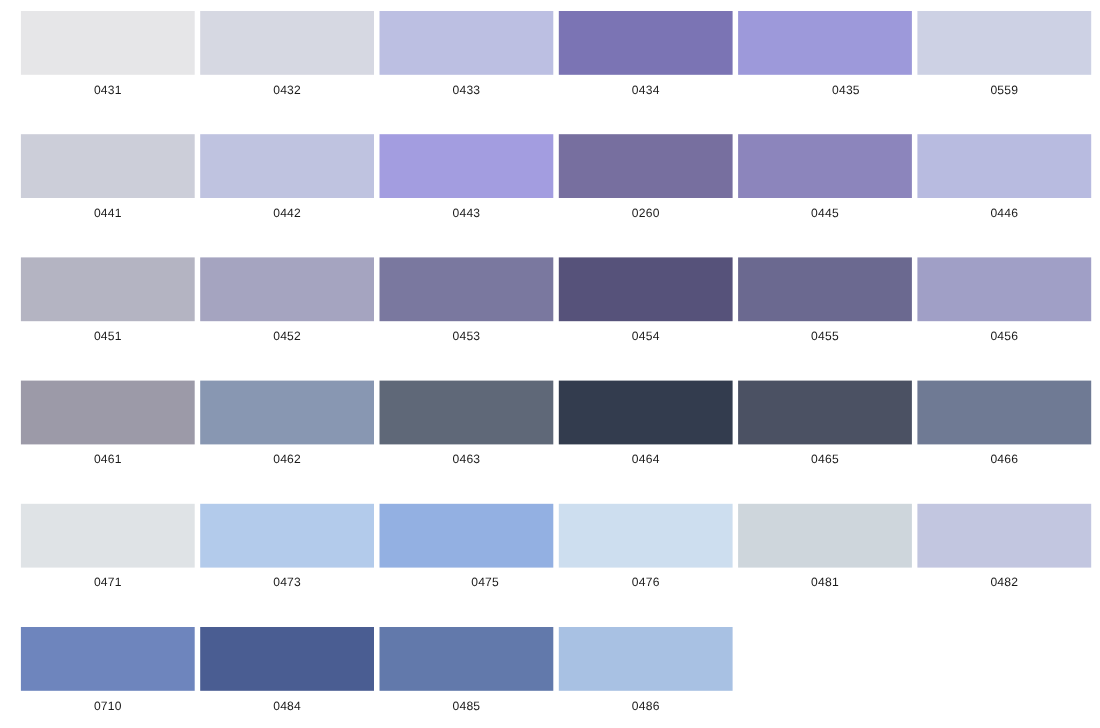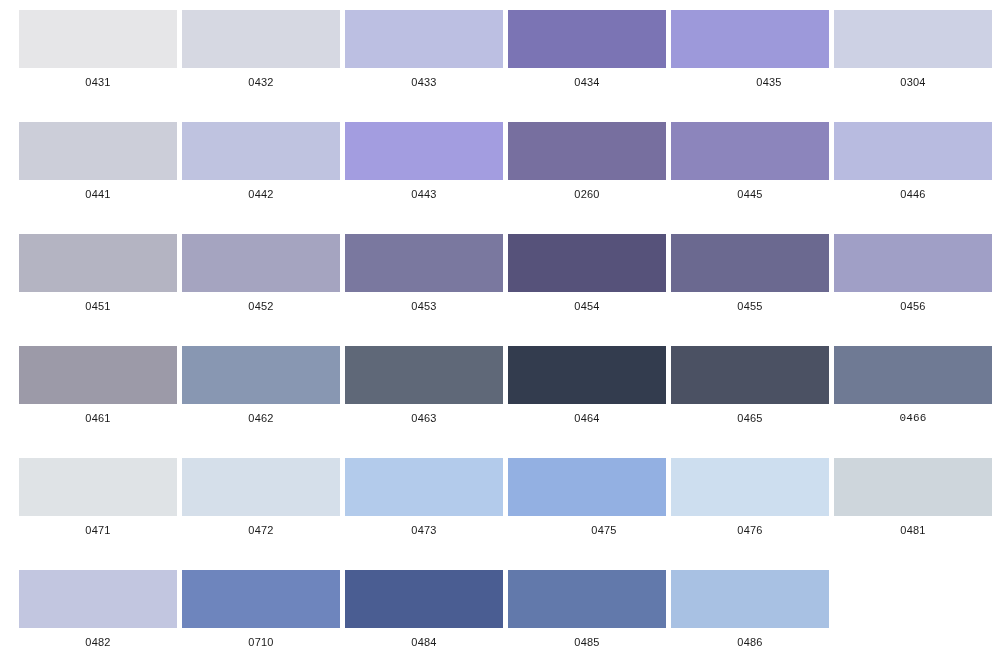--- a/index.html
+++ b/index.html
@@ -68,21 +68,21 @@
     <div class="swatch-cell">
       <div class="swatch-chip" style="background: rgb(123, 116, 180);"></div>
       <div class="swatch-label" style="color: rgb(26, 26, 26);">0434</div>
     </div>
     <div class="swatch-cell">
       <div class="swatch-chip" style="background: rgb(157, 153, 218);"></div>
       <div class="swatch-label" style="color: rgb(26, 26, 26); margin-left: 38px;">0435</div>
     </div>
     <div class="swatch-cell">
       <div class="swatch-chip" style="background: rgb(205, 209, 228);"></div>
-      <div class="swatch-label" style="color: rgb(26, 26, 26);">0304</div>
+      <div class="swatch-label" style="color: rgb(26, 26, 26);">0559</div>
     </div>
     <div class="swatch-cell">
       <div class="swatch-chip" style="background: rgb(204, 206, 217);"></div>
       <div class="swatch-label" style="color: rgb(26, 26, 26);">0441</div>
     </div>
     <div class="swatch-cell">
       <div class="swatch-chip" style="background: rgb(191, 195, 224);"></div>
       <div class="swatch-label" style="color: rgb(26, 26, 26);">0442</div>
     </div>
     <div class="swatch-cell">
@@ -140,29 +140,25 @@
     <div class="swatch-cell">
       <div class="swatch-chip" style="background: rgb(51, 60, 78);"></div>
       <div class="swatch-label" style="color: rgb(26, 26, 26);">0464</div>
     </div>
     <div class="swatch-cell">
       <div class="swatch-chip" style="background: rgb(75, 81, 99);"></div>
       <div class="swatch-label" style="color: rgb(26, 26, 26);">0465</div>
     </div>
     <div class="swatch-cell">
       <div class="swatch-chip" style="background: rgb(111, 122, 148);"></div>
-      <div class="swatch-label" style="color: rgb(26, 26, 26); font-family: Liberation Mono, monospace;">0466</div>
+      <div class="swatch-label" style="color: rgb(26, 26, 26);">0466</div>
     </div>
     <div class="swatch-cell">
       <div class="swatch-chip" style="background: rgb(223, 227, 230);"></div>
       <div class="swatch-label" style="color: rgb(26, 26, 26);">0471</div>
-    </div>
-    <div class="swatch-cell">
-      <div class="swatch-chip" style="background: rgb(213, 223, 234);"></div>
-      <div class="swatch-label" style="color: rgb(26, 26, 26);">0472</div>
     </div>
     <div class="swatch-cell">
       <div class="swatch-chip" style="background: rgb(179, 203, 235);"></div>
       <div class="swatch-label" style="color: rgb(26, 26, 26);">0473</div>
     </div>
     <div class="swatch-cell">
       <div class="swatch-chip" style="background: rgb(147, 176, 226);"></div>
       <div class="swatch-label" style="color: rgb(26, 26, 26); margin-left: 34px;">0475</div>
     </div>
     <div class="swatch-cell">

